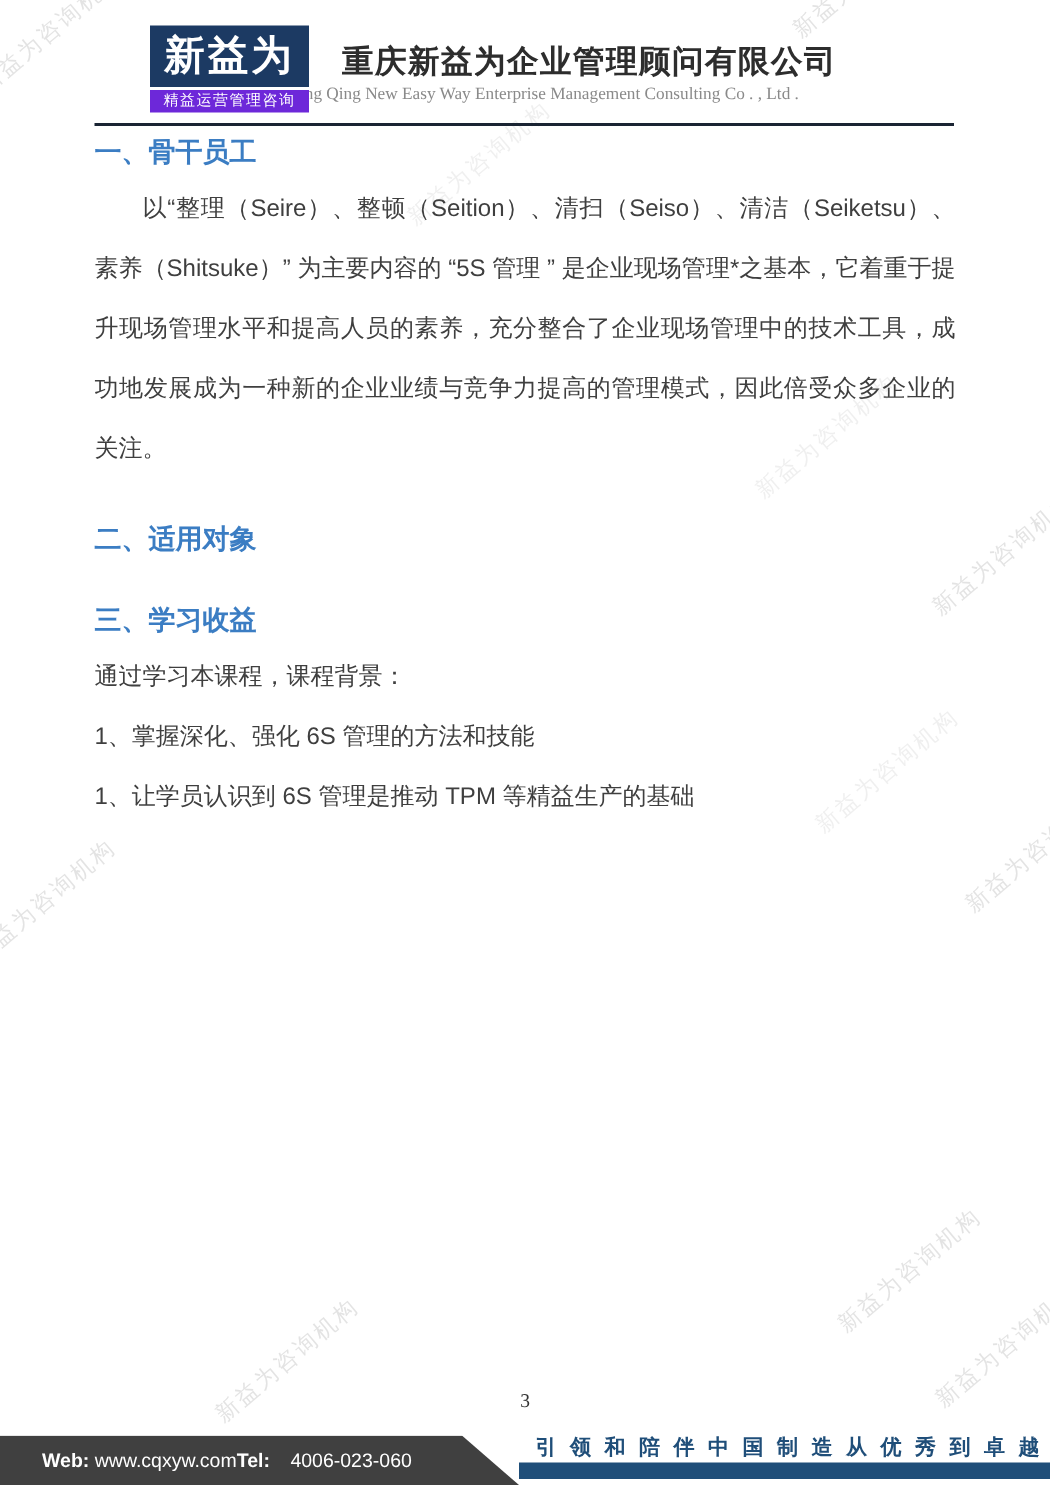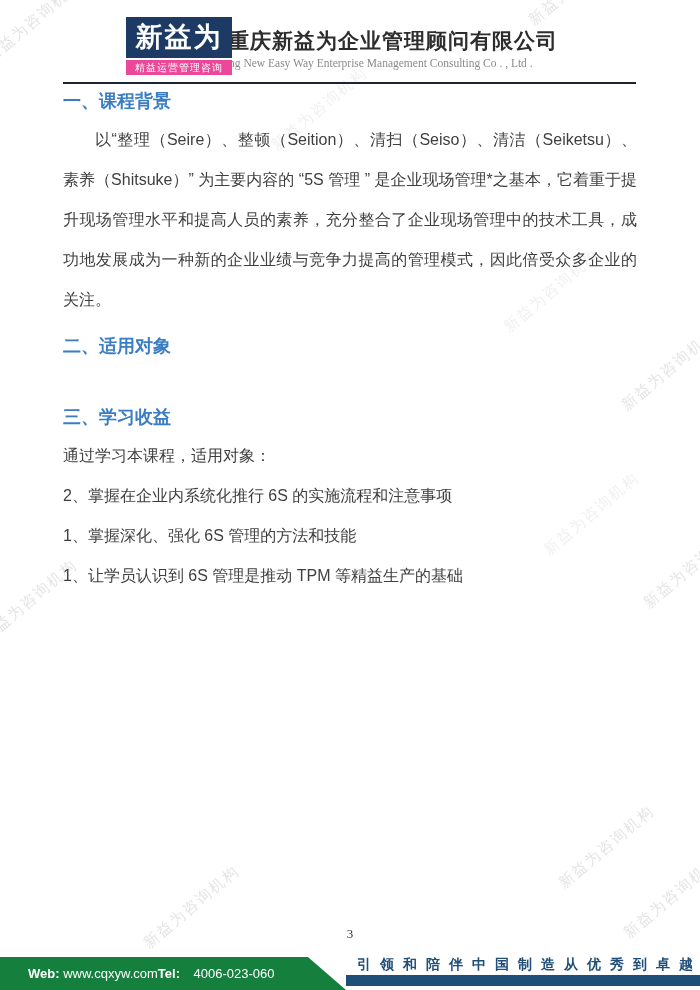--- a/index.html
+++ b/index.html
@@ -13,27 +13,27 @@
   
   .wm {
     position:absolute; color:#c9c9c9; opacity:.5; font-size:15px;
     letter-spacing:2px; white-space:nowrap;
     transform:rotate(-40deg); transform-origin:left top;
     pointer-events:none; user-select:none;
   }
   .wm.light { opacity:.28; }
 
   
-  .logo { position:absolute; left:126px; top:17px; width:106px; z-index:3; }
+  .logo { position:absolute; left:100px; top:17px; width:106px; z-index:3; }
   .logo-main {
     height:41px; background:#1c3a63; color:#fff; text-align:center;
     font-size:27px; font-weight:bold; line-height:41px; letter-spacing:2px;
   }
   .logo-sub {
-    height:17px; background:#ec4899; border-top:2px solid #fff; color:#fff;
+    height:17px; background:#6d28d9; border-top:2px solid #fff; color:#fff;
     text-align:center; font-size:10px; line-height:15px; letter-spacing:1px;
   }
   .company-cn {
     position:absolute; left:228px; top:27px; z-index:2;
     font-size:21px; font-weight:bold; color:#2d2d2d; letter-spacing:1px;text-align:right;
   }
   .company-en {
     position:absolute; left:184px; top:57px; z-index:1;
     font-family:"Liberation Serif", serif; font-size:11.5px; color:#8a8a8a;
     white-space:nowrap;
@@ -42,33 +42,33 @@
     position:absolute; left:63px; top:82px; width:573px; height:2px;
     background:#1a2433; z-index:3;
   }
 
   
   .content {
     position:absolute; left:63px; top:88px; width:574px; z-index:2;
     color:#3f3f3f; text-align:justify;
   }
   .sec-title { font-size:18px; line-height:26px; font-weight:bold; color:#3b7dc3; margin:0 0 6px 0; }
-  .sec-title.mt-a { margin-top:14px;font-family:Liberation Mono, monospace; }
-  .sec-title.mt-b { margin-top:44px;font-family:Liberation Serif, serif; }
+  .sec-title.mt-a { margin-top:26px; }
+  .sec-title.mt-b { margin-top:28px;font-family:Liberation Serif, serif; }
   .para { font-size:16px; line-height:40px; margin:0; }
   .para.indent { text-indent:2em; }
 
   
   .page-number {
     position:absolute; left:0; top:926px; width:700px; text-align:center;
     font-family:"Liberation Serif", serif; font-size:13px; color:#333; z-index:2;
   }
   .footer-band {
     position:absolute; left:0; top:957px; width:346px; height:33px;
-    background:#15803d; clip-path:polygon(0 0, 89% 0, 100% 100%, 0 100%);
+    background:#404040; clip-path:polygon(0 0, 89% 0, 100% 100%, 0 100%);
     color:#fff; font-size:13px; line-height:33px; padding-left:28px;
     white-space:nowrap; z-index:3;
   }
   .footer-band .lbl { font-weight:bold; }
   .footer-band .tel-num { margin-left:10px; }
   .footer-slogan {
     position:absolute; left:357px; top:956px; z-index:3;
     color:#1f4e79; font-size:14px; font-weight:bold; letter-spacing:9px;
     white-space:nowrap;
   }
@@ -97,28 +97,27 @@
   <div class="logo">
     <div class="logo-main">新益为</div>
     <div class="logo-sub">精益运营管理咨询</div>
   </div>
   <div class="company-cn">重庆新益为企业管理顾问有限公司</div>
   <div class="company-en">Chong Qing New Easy Way Enterprise Management Consulting Co . , Ltd .</div>
   <div class="header-line"></div>
 
   <div class="content">
 
-    <h2 class="sec-title">一、课程背景</h2>
+    <h2 class="sec-title">一、骨干员工</h2>
     <p class="para indent">以“整理（Seire）、整顿（Seition）、清扫（Seiso）、清洁（Seiketsu）、素养（Shitsuke）” 为主要内容的 “5S 管理 ” 是企业现场管理*之基本，它着重于提升现场管理水平和提高人员的素养，充分整合了企业现场管理中的技术工具，成功地发展成为一种新的企业业绩与竞争力提高的管理模式，因此倍受众多企业的关注。</p>
 
     <h2 class="sec-title mt-a">二、适用对象</h2>
 
     <h2 class="sec-title mt-b">三、学习收益</h2>
-    <p class="para">通过学习本课程，适用对象：</p>
-    <p class="para">2、掌握在企业内系统化推行 6S 的实施流程和注意事项</p>
+    <p class="para">通过学习本课程，课程背景：</p>
     <p class="para">1、掌握深化、强化 6S 管理的方法和技能</p>
     <p class="para">1、让学员认识到 6S 管理是推动 TPM 等精益生产的基础</p>
 
   </div>
 
   <div class="page-number">3</div>
 
   <div class="footer-band">
     <span class="lbl">Web:</span>
     <span>www.cqxyw.com</span><span class="lbl">Tel:</span>

